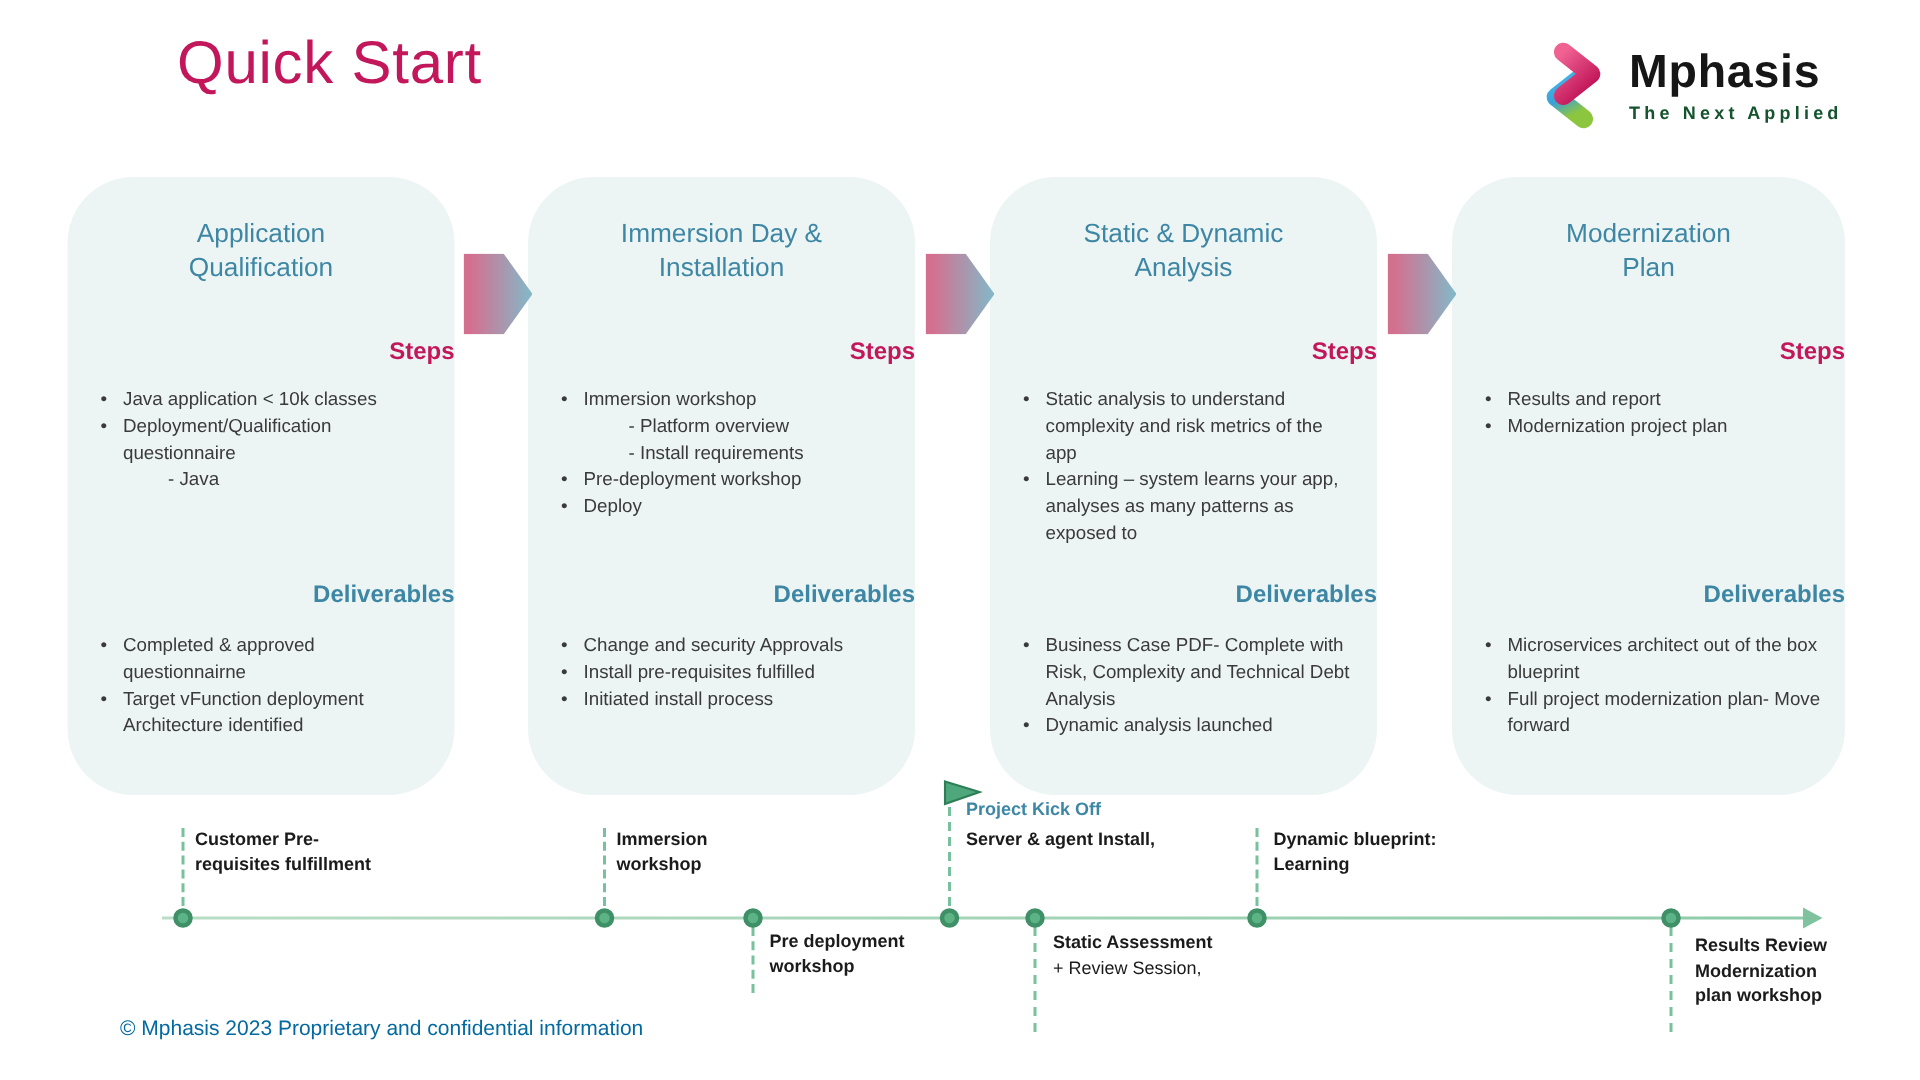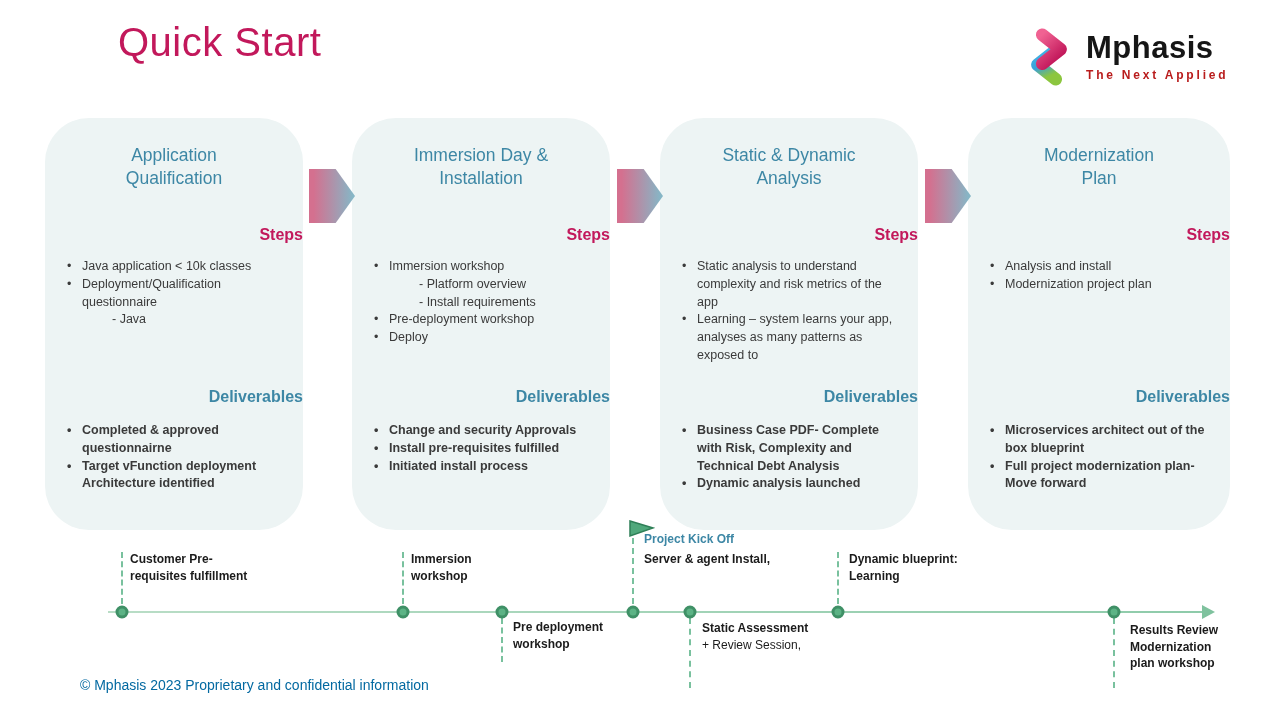--- a/index.html
+++ b/index.html
@@ -12,21 +12,21 @@
 
   
   .page-title {
     position: absolute; left: 118px; top: 20px; margin: 0;
     font-size: 40px; font-weight: 400; color: #c2185b; letter-spacing: 0.5px;
   }
   .logo { position: absolute; left: 1020px; top: 26px; display: flex; align-items: flex-start; }
   .logo-mark { width: 58px; height: 62px; }
   .logo-text { margin-left: 8px; padding-top: 6px; }
   .logo-brand { font-size: 31px; font-weight: 700; color: #161616; line-height: 1; letter-spacing: 0.5px; }
-  .logo-tagline { font-size: 12px; font-weight: 600; color: #b91c1c; letter-spacing: 2.8px; margin-top: 5px; text-align: right; }
+  .logo-tagline { font-size: 12px; font-weight: 600; color: #14532d; letter-spacing: 2.8px; margin-top: 5px; text-align: right; }
 
   
   .card {
     position: absolute; top: 118px; width: 258px; height: 412px;
     background: #edf4f4; border-radius: 44px;
   }
   .card-1 { left: 45px; }
   .card-2 { left: 352px; }
   .card-3 { left: 660px; }
   .card-4 { left: 968px; width: 262px; }
@@ -40,21 +40,21 @@
     text-align: right; font-size: 16px; font-weight: 700;
   }
   .sec.steps { top: 108px; color: #c2185b; }
   .sec.deliv { top: 270px; color: #3d87a5; }
   .blist {
     position: absolute; left: 0; width: 100%;
     margin: 0; padding: 0 12px 0 20px; list-style: none;
     font-size: 12.5px; color: #3a3a3a; line-height: 1.42;
   }
   .steps-list { top: 140px; }
-  .deliv-list { top: 304px; font-weight: bold; }
+  .deliv-list { top: 304px; }
   .blist li { position: relative; padding-left: 17px; }
   .blist li::before { content: "\2022"; position: absolute; left: 2px; }
   .sub-line { padding-left: 30px; }
 
   
   .flow-arrow {
     position: absolute; top: 169px; width: 46px; height: 54px;
     background: linear-gradient(90deg, #d4708f 10%, #86b6c6 95%);
     clip-path: polygon(0 0, 58% 0, 100% 50%, 58% 100%, 0 100%);
   }
@@ -163,21 +163,21 @@
         <li>Business Case PDF- Complete with Risk, Complexity and Technical Debt Analysis</li>
         <li>Dynamic analysis  launched</li>
       </ul>
   </section>
 
   <section class="card card-4">
     <h2 class="card-title">Modernization
 Plan</h2>
     <h3 class="sec steps">Steps</h3>
     <ul class="blist steps-list">
-        <li>Analysis and install</li>
+        <li>Results and report</li>
         <li>Modernization project plan</li>
       </ul>
     <h3 class="sec deliv">Deliverables</h3>
     <ul class="blist deliv-list">
         <li>Microservices architect out of the box blueprint</li>
         <li>Full project modernization plan- Move forward</li>
       </ul>
   </section>
 
   <div class="flow-arrow arrow-1"></div>

